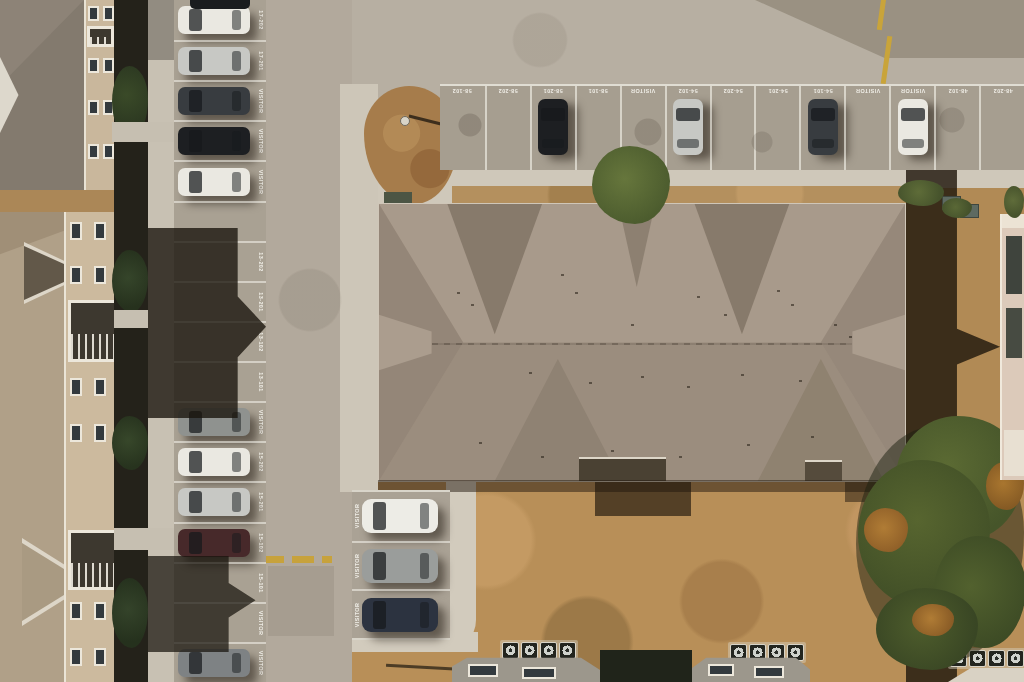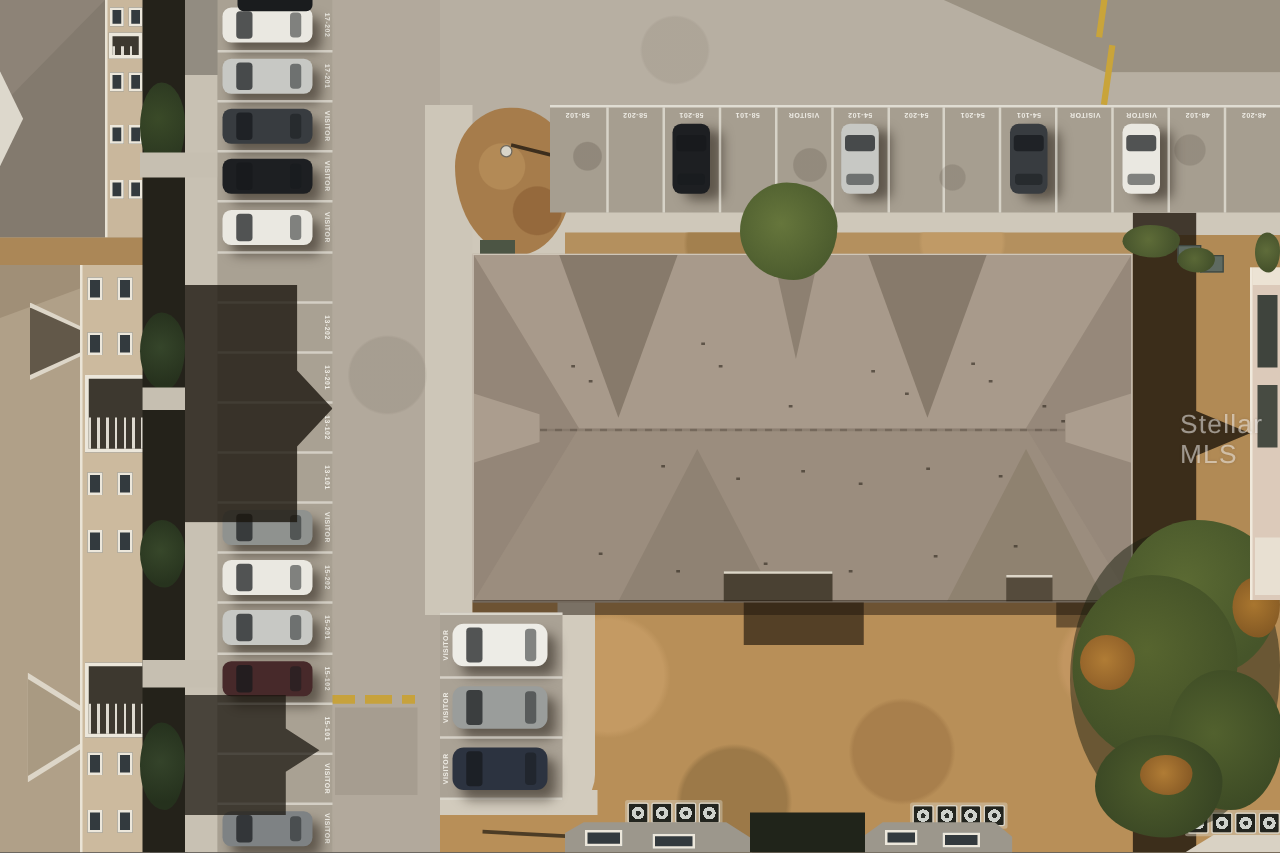--- a/index.html
+++ b/index.html
@@ -427,14 +427,13 @@
   <div class="tree" style="left:942px;top:198px;width:30px;height:20px;background:radial-gradient(circle at 45% 45%,#5a6836,#44512b 75%);"></div>
 
   <div class="ab" style="inset:0;pointer-events:none;opacity:.7;background-image:
          radial-gradient(circle at 470px 125px,rgba(60,50,40,.28) 0 11px,transparent 12px),
          radial-gradient(circle at 648px 132px,rgba(60,50,40,.25) 0 13px,transparent 14px),
          radial-gradient(circle at 762px 142px,rgba(60,50,40,.22) 0 10px,transparent 11px),
          radial-gradient(circle at 952px 120px,rgba(60,50,40,.22) 0 12px,transparent 13px),
          radial-gradient(circle at 310px 300px,rgba(70,60,48,.15) 0 30px,transparent 32px),
          radial-gradient(circle at 540px 40px,rgba(70,60,48,.12) 0 26px,transparent 28px);"></div>
 
-  <div class="ab" id="watermark" style="left:944px;top:328px;">Stellar MLS</div>
 </div>
 
 </body></html>

